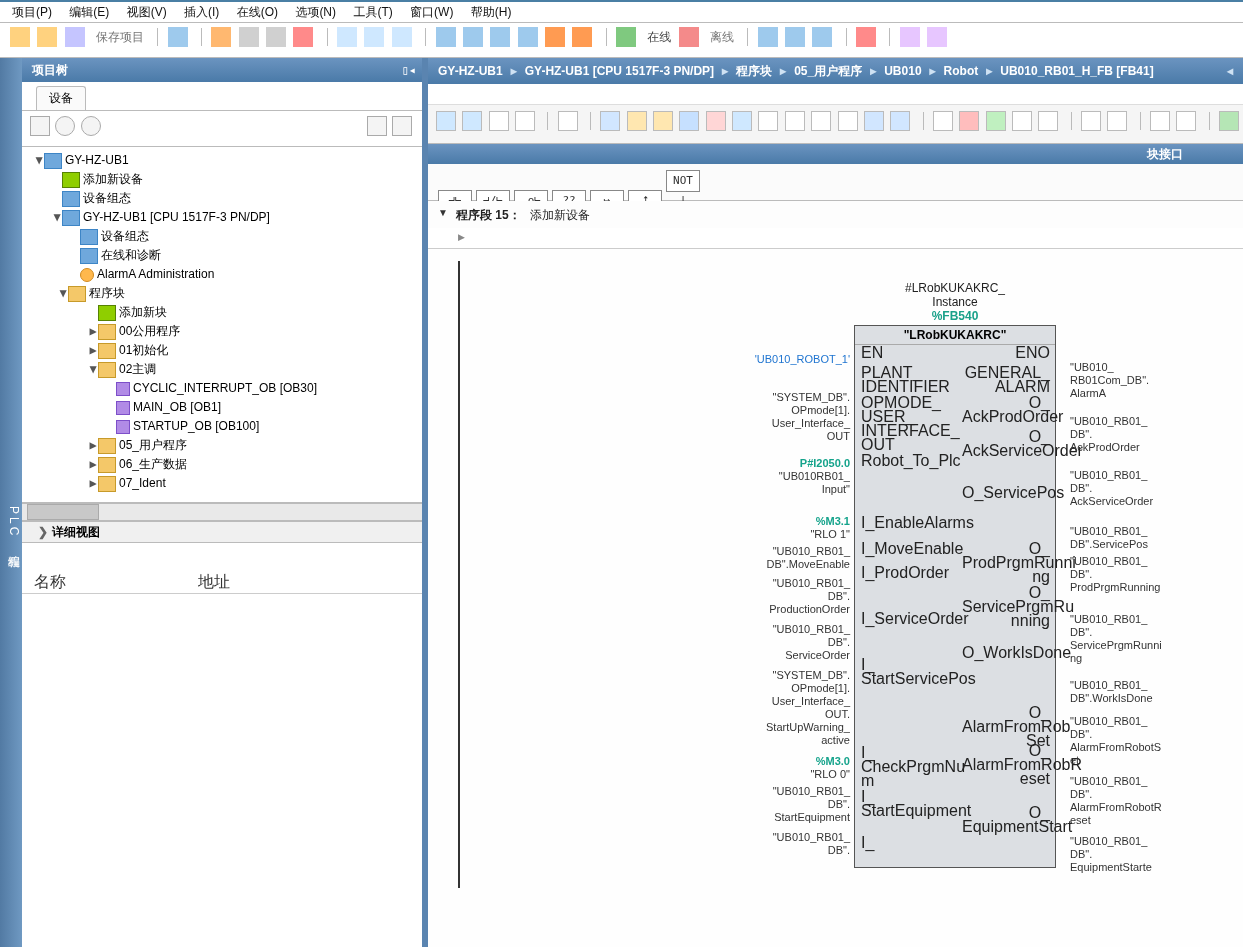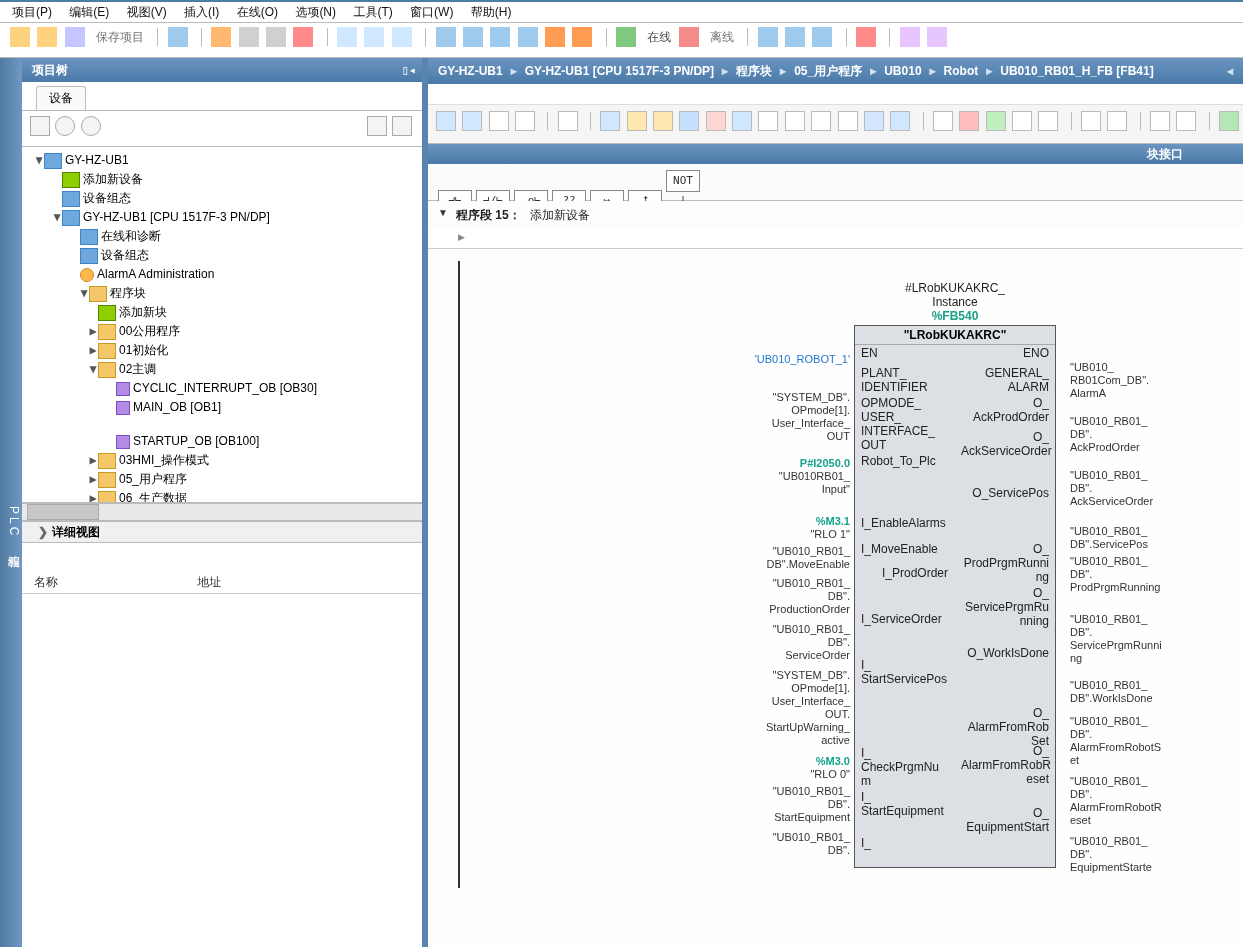--- a/index.html
+++ b/index.html
@@ -162,22 +162,22 @@
 
   
   .detail-title {
     height: 20px;line-height:20px;
     background:#f0f0f0;border-top:1px solid #bbb;border-bottom:1px solid #bbb;
     font-weight:bold;padding-left:16px;font-size:12px;
   }
   .detail-title::before{content:"\276F ";color:#666;margin-right:4px;}
   .detail-headers{
     height:22px;line-height:22px;
-    font-size:12px;color:#333;
-    border-bottom:1px solid #ccc;background:#fff;padding-left:12px;
+    font-size:16px;color:#333;
+    border-bottom:1px solid #ccc;background:#fff;padding-left:12px;font-family:Liberation Serif, serif;
   }
   .detail-headers span{display:inline-block;width:160px;}
   .detail-body{flex:1;background:#fff;}
 
   
   .right-panel {
     flex: 1;
     display:flex;flex-direction:column;
     background:#fff;
     overflow:hidden;
@@ -257,21 +257,21 @@
     text-align:center;font-weight:bold;padding:2px 0;background:#dcdfe3;border-bottom:1px solid #aaa;
   }
   .pins{
     display:flex;
   }
   .pins-left,.pins-right{
     width:50%;
     display:flex;flex-direction:column;
   }
   .pin{
-    padding:1px 6px;font-size:12px;color:#222;white-space:nowrap;
+    padding:1px 6px;font-size:16px;color:#222;white-space:nowrap;
     line-height:14px;
   }
   .pins-right .pin{text-align:right;}
 
   .ext{
     position:absolute;font-size:11px;color:#333;white-space:nowrap;text-align:right;
     line-height:13px;
   }
   .ext.left{right:560px;width:220px;text-align:right;}
   .ext.right{left:570px;width:220px;text-align:left;}
@@ -356,32 +356,31 @@
         <span class="mini-icon"></span>
       </span>
     </div>
 
     <div class="tree-scroll">
       <div class="tree" id="tree">
           <div class="trow" style="padding-left: 12px;"><span class="caret">▼</span><span class="ficon blue"></span><span class="lbl">GY-HZ-UB1</span></div>
           <div class="trow" style="padding-left: 30px;"><span class="caret"> </span><span class="ficon green"></span><span class="lbl">添加新设备</span></div>
           <div class="trow" style="padding-left: 30px;"><span class="caret"> </span><span class="ficon blue"></span><span class="lbl">设备组态</span></div>
           <div class="trow" style="padding-left: 30px;"><span class="caret">▼</span><span class="ficon blue"></span><span class="lbl">GY-HZ-UB1 [CPU 1517F-3 PN/DP]</span></div>
+          <div class="trow" style="padding-left: 48px;"><span class="caret"> </span><span class="ficon blue"></span><span class="lbl">设备组态</span></div>
           <div class="trow" style="padding-left: 48px;"><span class="caret"> </span><span class="ficon blue"></span><span class="lbl">在线和诊断</span></div>
-          <div class="trow" style="padding-left: 48px;"><span class="caret"> </span><span class="ficon blue"></span><span class="lbl">设备组态</span></div>
           <div class="trow" style="padding-left: 48px;"><span class="caret"> </span><span class="ficon orange"></span><span class="lbl">AlarmA Administration</span></div>
-          <div class="trow" style="padding-left: 57px;"><span class="caret">▼</span><span class="ficon " style="background: rgb(244, 200, 105); border-color: rgb(199, 154, 42);"></span><span class="lbl">程序块</span></div>
+          <div class="trow" style="padding-left: 36px;"><span class="caret">▼</span><span class="ficon " style="background: rgb(244, 200, 105); border-color: rgb(199, 154, 42);"></span><span class="lbl">程序块</span></div>
           <div class="trow" style="padding-left: 66px;"><span class="caret"> </span><span class="ficon green"></span><span class="lbl">添加新块</span></div>
           <div class="trow" style="padding-left: 66px;"><span class="caret">▶</span><span class="ficon " style="background: rgb(244, 200, 105); border-color: rgb(199, 154, 42);"></span><span class="lbl">00公用程序</span></div>
           <div class="trow" style="padding-left: 66px;"><span class="caret">▶</span><span class="ficon " style="background: rgb(244, 200, 105); border-color: rgb(199, 154, 42);"></span><span class="lbl">01初始化</span></div>
           <div class="trow" style="padding-left: 66px;"><span class="caret">▼</span><span class="ficon " style="background: rgb(244, 200, 105); border-color: rgb(199, 154, 42);"></span><span class="lbl">02主调</span></div>
           <div class="trow" style="padding-left: 84px;"><span class="caret"> </span><span class="ficon purple"></span><span class="lbl">CYCLIC_INTERRUPT_OB [OB30]</span></div>
           <div class="trow" style="padding-left: 84px;"><span class="caret"> </span><span class="ficon purple"></span><span class="lbl">MAIN_OB [OB1]</span></div>
-          <div class="trow" style="padding-left: 84px; margin-top: 15px;"><span class="caret"> </span><span class="ficon purple"></span><span class="lbl">STARTUP_OB [OB100]</span></div>
-          <div class="trow" style="padding-left: 66px;"><span class="caret">▶</span><span class="ficon " style="background: rgb(244, 200, 105); border-color: rgb(199, 154, 42);"></span><span class="lbl">03HMI_操作模式</span></div>
+          <div class="trow" style="padding-left: 84px;"><span class="caret"> </span><span class="ficon purple"></span><span class="lbl">STARTUP_OB [OB100]</span></div>
           <div class="trow" style="padding-left: 66px;"><span class="caret">▶</span><span class="ficon " style="background: rgb(244, 200, 105); border-color: rgb(199, 154, 42);"></span><span class="lbl">05_用户程序</span></div>
           <div class="trow" style="padding-left: 66px;"><span class="caret">▶</span><span class="ficon " style="background: rgb(244, 200, 105); border-color: rgb(199, 154, 42);"></span><span class="lbl">06_生产数据</span></div>
           <div class="trow" style="padding-left: 66px;"><span class="caret">▶</span><span class="ficon " style="background: rgb(244, 200, 105); border-color: rgb(199, 154, 42);"></span><span class="lbl">07_Ident</span></div>
         </div>
     </div>
     <div class="hscroll"></div>
 
     <div class="detail-title">详细视图</div>
     <div style="height:28px"></div>
     <div class="detail-headers">

